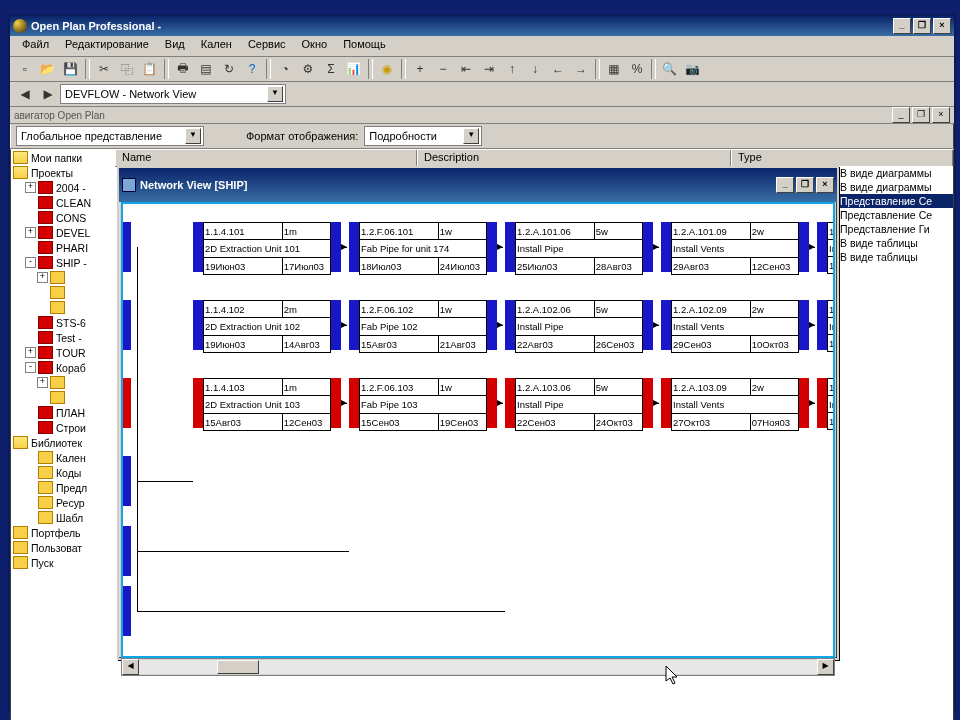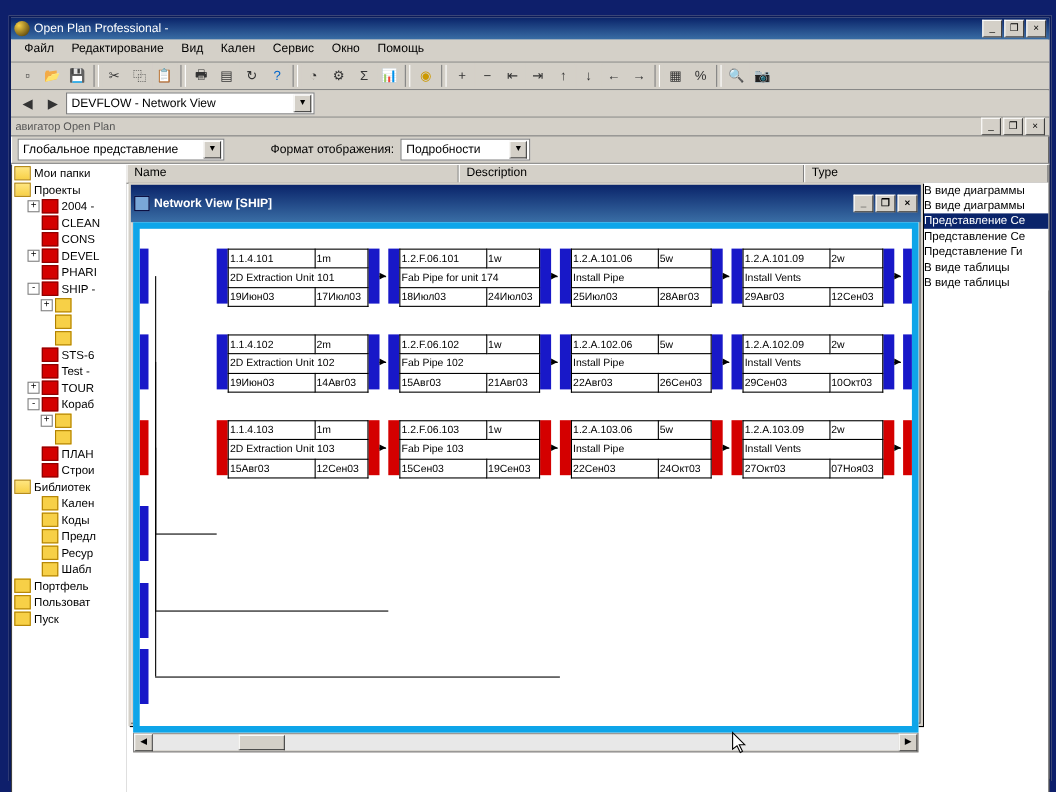--- a/index.html
+++ b/index.html
@@ -1,19 +1,19 @@
 <!DOCTYPE html>
 <html><head>
 <meta charset="utf-8">
 <style>
 html,body{margin:0;padding:0;font-family:Tahoma,Arial,sans-serif;font-size:11px;color:#000;background:#0e1f6b}
 .frame{width:960px;height:720px;margin:0 auto;position:relative;background:#0e1f6b;padding:14px 8px;box-sizing:border-box}
 .app{position:relative;width:100%;height:692px;background:#d4d0c8;border:2px solid #0a1a5a;box-shadow:inset -1px -1px #404040,inset 1px 1px #fff}
 
-.titlebar{height:20px;background:linear-gradient(#0a246a,#3a6ea5);display:flex;align-items:center;color:#fff;font-weight:normal;padding:0 3px}
+.titlebar{height:20px;background:linear-gradient(#0a246a,#3a6ea5);display:flex;align-items:center;color:#fff;font-weight:bold;padding:0 3px}
 .titlebar .logo{width:14px;height:14px;border-radius:50%;background:radial-gradient(circle at 30% 30%,#f7d047,#3c2a00);margin-right:4px}
 .titlebar .tl{flex:1;white-space:nowrap}
 .winbtns{display:flex;gap:2px}
 .winbtn{width:16px;height:14px;background:#d4d0c8;border:1px solid #fff;border-right-color:#404040;border-bottom-color:#404040;font-size:9px;line-height:12px;text-align:center;color:#000}
 
 .menubar{height:20px;background:#d4d0c8;display:flex;align-items:flex-start;padding:0 4px;border-bottom:1px solid #808080}
 .menubar span{padding:2px 8px}
 
 .toolbar{height:24px;background:#d4d0c8;display:flex;align-items:center;padding:0 4px;border-bottom:1px solid #808080;gap:1px}
 .tbtn{width:20px;height:20px;background:#d4d0c8;border:1px solid #d4d0c8;display:flex;align-items:center;justify-content:center;font-size:12px;color:#333}
@@ -34,21 +34,21 @@
 .center{position:absolute;left:104px;right:0;top:0;height:100%;background:#fff}
 .listhdr{height:16px;background:#d4d0c8;display:flex;border-bottom:1px solid #808080}
 .listhdr div{border-right:1px solid #808080;border-left:1px solid #fff;padding:1px 6px;font-size:11px}
 .rightpane{position:absolute;right:0;top:16px;width:116px;background:#fff;font-size:10.5px}
 .rightpane div{padding:1px 3px;white-space:nowrap;overflow:hidden}
 .rightpane .sel{background:#0a246a;color:#fff}
 
 .nvwin{position:absolute;left:106px;top:16px;width:718px;height:490px;background:#d4d0c8;border:2px solid #d4d0c8;box-shadow:1px 1px 0 #000,inset -1px -1px #404040,inset 1px 1px #dfdfdf}
 .nvtitle{height:34px;background:linear-gradient(#0a246a,#3a6ea5);color:#fff;font-weight:bold;display:flex;align-items:center;padding:0 3px;font-size:11px}
 .nvtitle .ico{width:12px;height:12px;background:#7aa7d8;border:1px solid #003;margin-right:4px}
-.nvbody{position:relative;background:#fff;height:452px;border:6px solid #0ea5e9;margin:0 2px;overflow:hidden}
+.nvbody{position:relative;background:#fff;height:452px;border:2px solid #0ea5e9;margin:0 2px;overflow:hidden}
 .nvscroll-h{height:16px;background:#d4d0c8;margin:0 2px;display:flex;align-items:center;border:1px solid #808080}
 .nvscroll-h .sbtn{width:15px;height:14px;background:#d4d0c8;border:1px solid #fff;border-right-color:#404040;border-bottom-color:#404040;font-size:8px;text-align:center;line-height:12px}
 .nvscroll-h .track{flex:1;background:#e8e8e8;height:14px;position:relative}
 .nvscroll-h .thumb{position:absolute;left:78px;top:0;width:40px;height:12px;background:#d4d0c8;border:1px solid #fff;border-right-color:#404040;border-bottom-color:#404040}
 
 .node{position:absolute;width:128px;height:50px;background:#fff;font-size:9.5px;color:#000}
 .node.blue{border-left:10px solid #1818c8;border-right:10px solid #1818c8}
 .node.red{border-left:10px solid #d40000;border-right:10px solid #d40000}
 .node table{width:100%;height:100%;border-collapse:collapse}
 .node td{border:1px solid #000;padding:0 1px;height:16px;white-space:nowrap;overflow:hidden}

